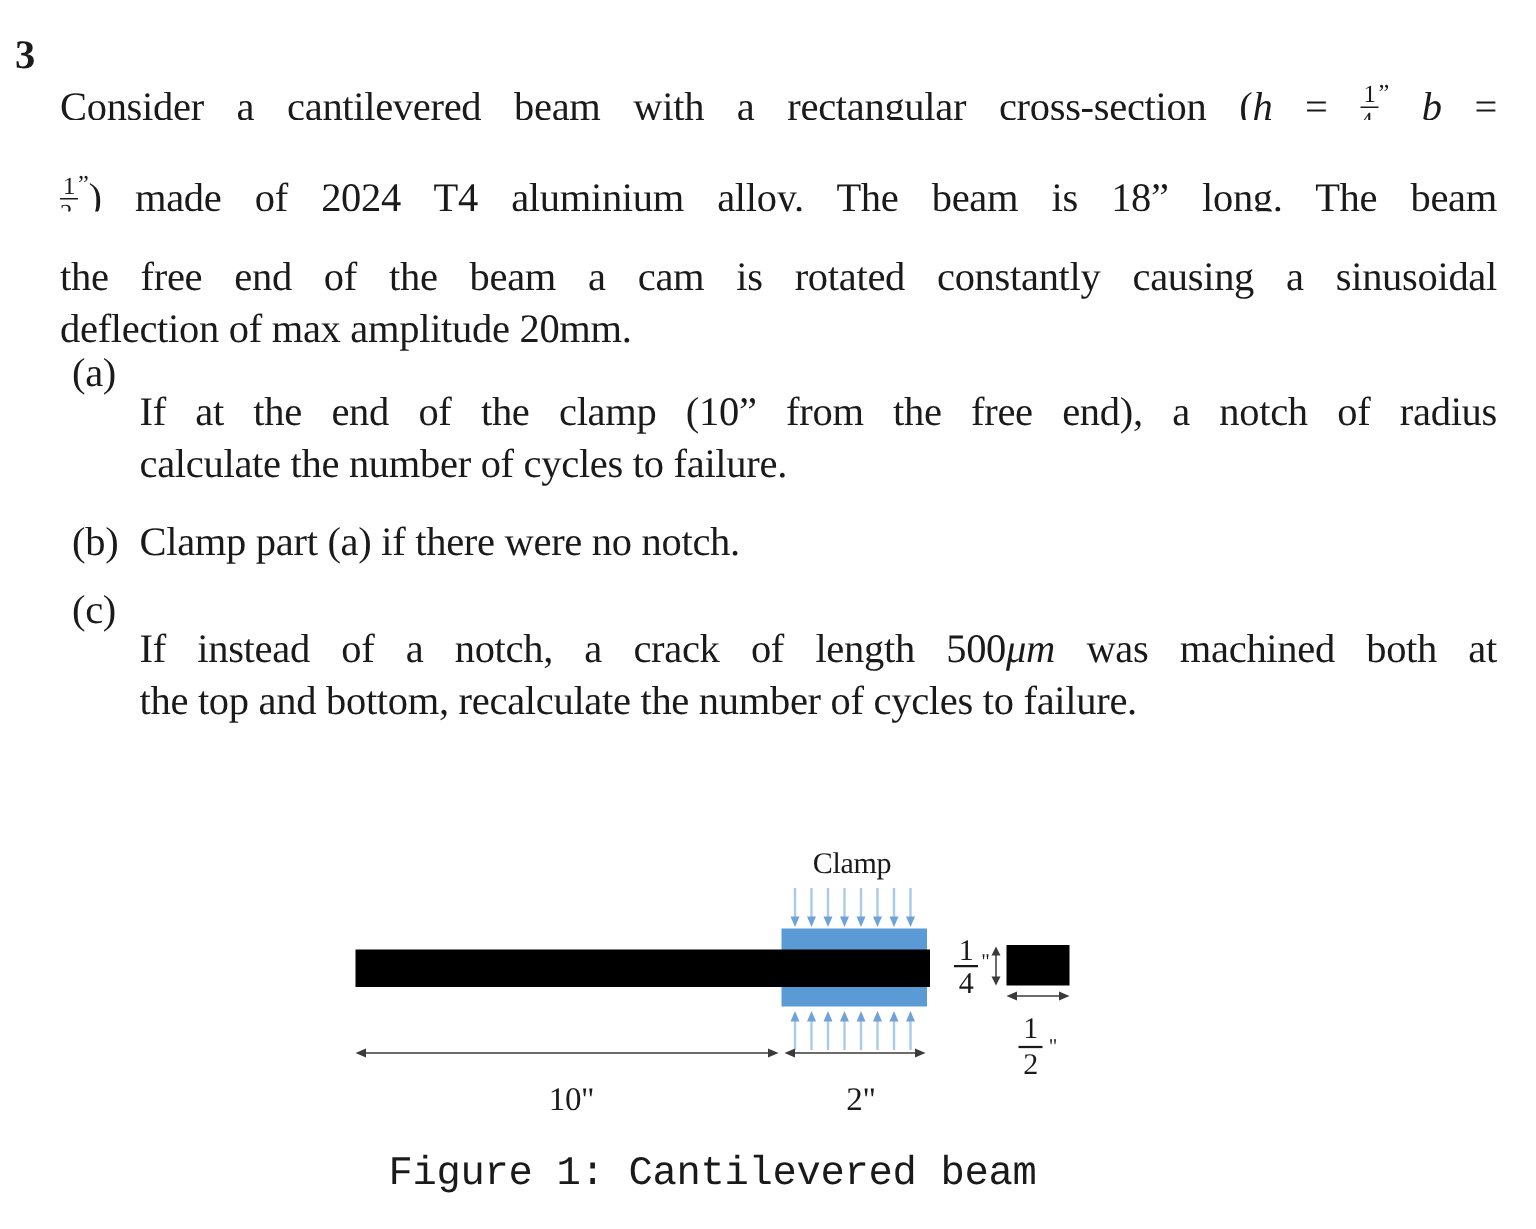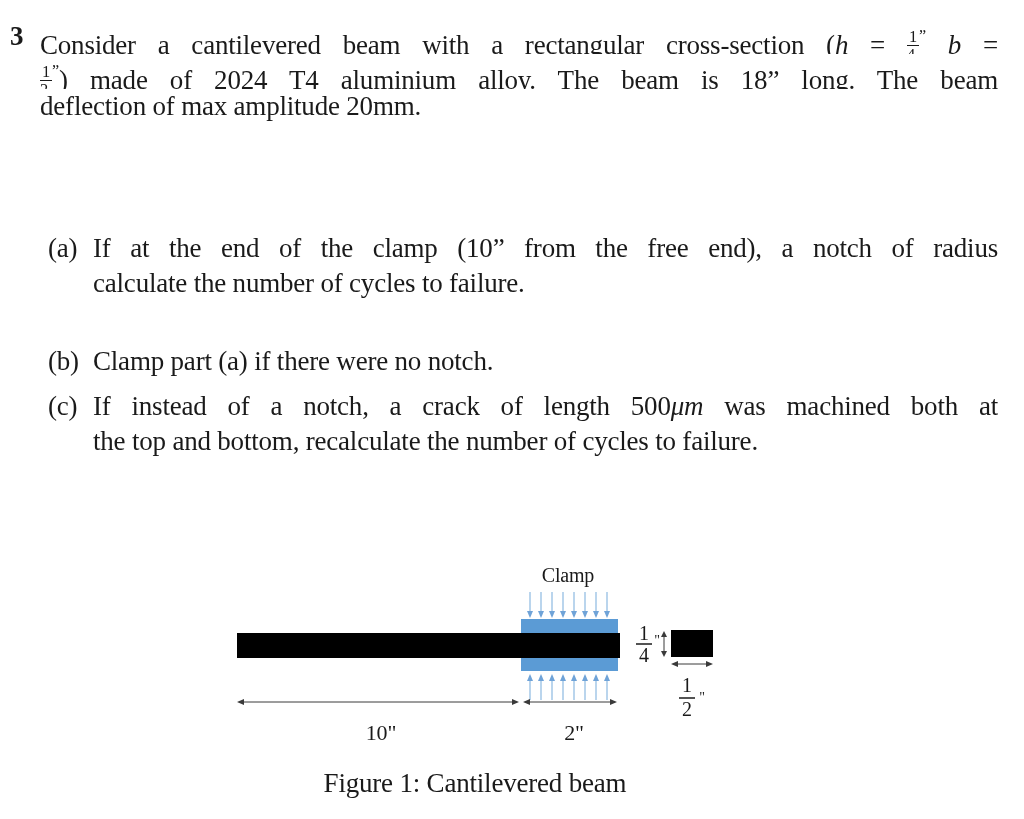--- a/index.html
+++ b/index.html
@@ -11,26 +11,26 @@
   html,body{margin:0;padding:0;background:#ffffff;}
   .page{
     position:relative;width:1024px;height:819px;background:#ffffff;
     font-family:"Liberation Serif","DejaVu Serif",serif;
     color:var(--ink);font-size:27px;line-height:35px;overflow:hidden;
     letter-spacing:-0.2px;
   }
   .pnum{position:absolute;left:10px;top:19px;font-weight:bold;}
   .para{position:absolute;left:40px;top:19px;width:958px;}
   .line{height:35px;overflow:hidden;}
-  .just{text-align:justify;text-align-last:justify;}
+  .just{text-align:justify;text-align-last:justify;margin-top:26px;}
   .item{position:absolute;left:48px;display:flex;}
   .ilabel{width:45px;flex:0 0 45px;}
   .ibody{width:905px;flex:0 0 905px;}
   .note{position:absolute;left:40px;top:484px;width:958px;}
-  .caption{position:absolute;left:0;top:766px;width:950px;text-align:center;}
+  .caption{position:absolute;left:0;top:766px;width:950px;text-align:center;font-family:Liberation Mono, monospace;}
   .it{font-style:italic;}
   .q{font-size:60%;vertical-align:0.8em;}
   .frac{display:inline-block;text-align:center;vertical-align:middle;
         font-size:61%;line-height:1.05;transform:translateY(-2px);}
   .frac .num{display:block;border-bottom:1.5px solid var(--ink);padding:0 2px;}
   .frac .den{display:block;}
   .fig{position:absolute;left:0;top:555px;}
   .fig text{font-family:"Liberation Serif","DejaVu Serif",serif;fill:var(--ink);}
   .t20{font-size:20px;}
   .t22{font-size:22px;}
@@ -45,20 +45,21 @@
 </style>
 </head>
 <body>
 
 <div class="page">
 
   <div class="pnum">3</div>
   <div class="para">
       <div class="line just"><span>Consider a cantilevered beam with a rectangular cross-section (</span><span class="it">h</span><span> = </span><span class="frac"><span class="num">1</span><span class="den">4</span></span><span class="q">”</span><span> </span><span class="it">b</span><span> =</span></div>
       <div class="line just"><span class="frac"><span class="num">1</span><span class="den">2</span></span><span class="q">”</span><span>) made of 2024 T4 aluminium alloy. The beam is 18” long. The beam</span></div>
+      <div class="line just"><span>the free end of the beam a cam is rotated constantly causing a sinusoidal</span></div>
       <div class="line"><span>deflection of max amplitude 20mm.</span></div>
     </div>
 
   <div class="item" style="top:231px">
     <div class="ilabel">(a)</div>
     <div class="ibody">
         <div class="line just"><span>If at the end of the clamp (10” from the free end), a notch of radius</span></div>
         <div class="line"><span>calculate the number of cycles to failure.</span></div>
       </div>
   </div>

